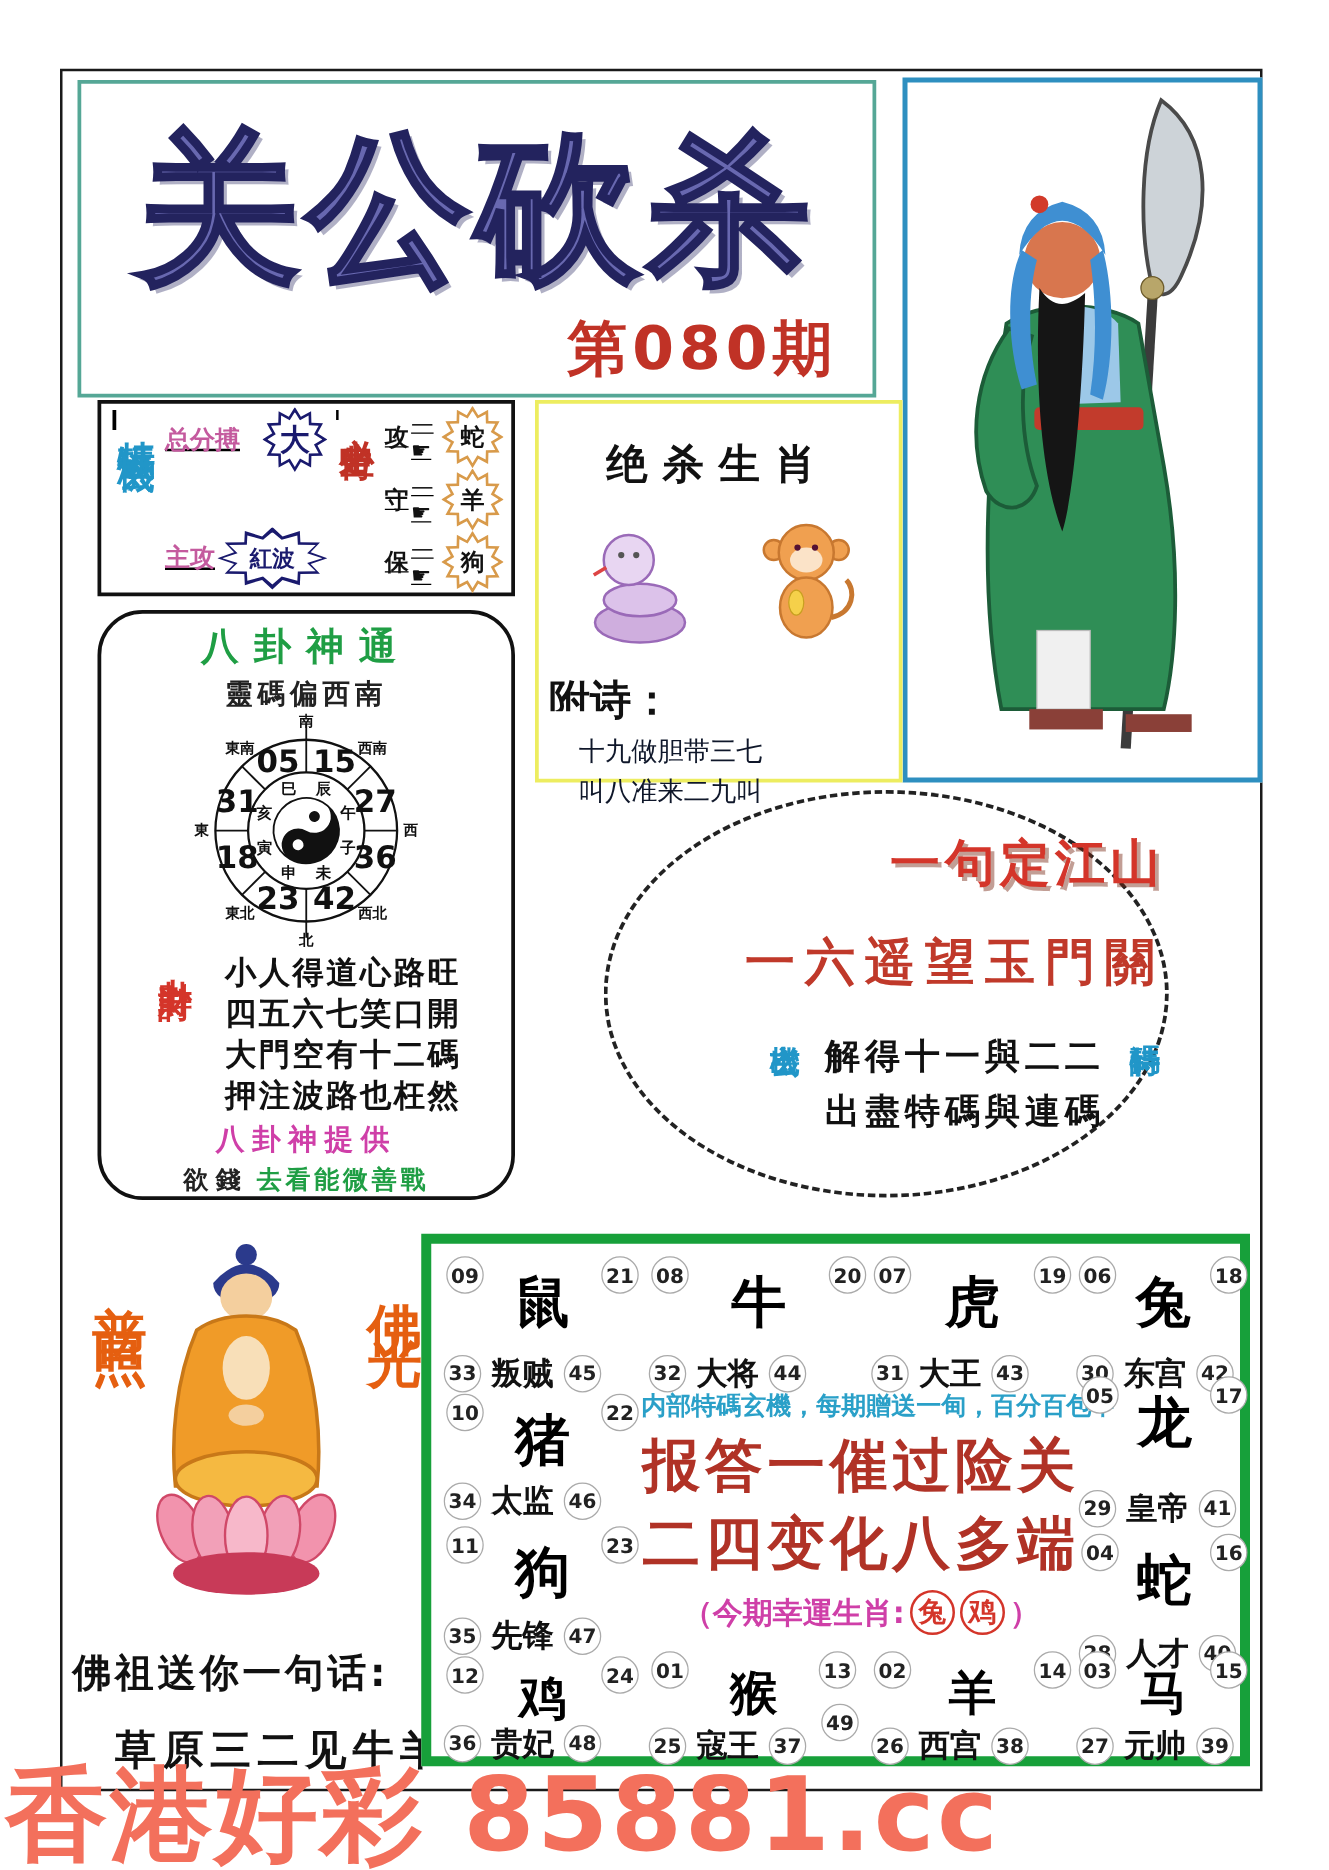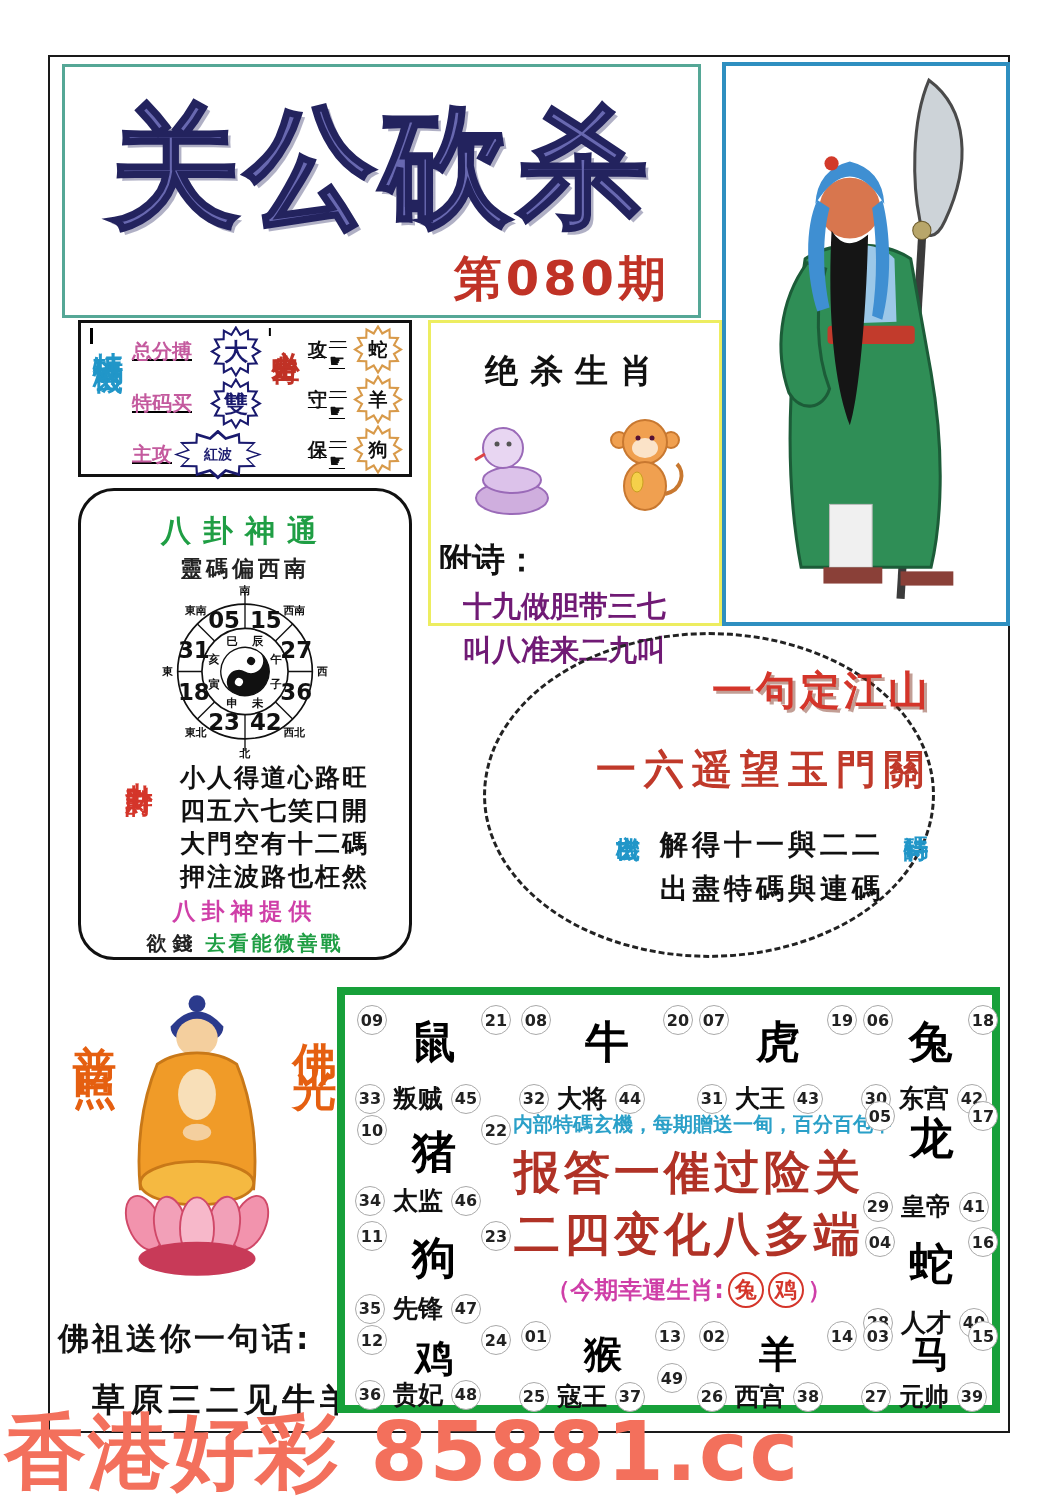--- a/index.html
+++ b/index.html
@@ -33,35 +33,35 @@
 
   .burst{position:relative;flex:none;
      clip-path:polygon(50% 0%,59.3% 15.2%,75% 6.7%,75.5% 24.5%,93.3% 25%,84.8% 40.7%,100% 50%,84.8% 59.3%,93.3% 75%,75.5% 75.5%,75% 93.3%,59.3% 84.8%,50% 100%,40.7% 84.8%,25% 93.3%,24.5% 75.5%,6.7% 75%,15.2% 59.3%,0% 50%,15.2% 40.7%,6.7% 25%,24.5% 24.5%,25% 6.7%,40.7% 15.2%);}
   .burst .in{position:absolute;inset:4px;background:#fff;
      clip-path:polygon(50% 0%,59.3% 15.2%,75% 6.7%,75.5% 24.5%,93.3% 25%,84.8% 40.7%,100% 50%,84.8% 59.3%,93.3% 75%,75.5% 75.5%,75% 93.3%,59.3% 84.8%,50% 100%,40.7% 84.8%,25% 93.3%,24.5% 75.5%,6.7% 75%,15.2% 59.3%,0% 50%,15.2% 40.7%,6.7% 25%,24.5% 24.5%,25% 6.7%,40.7% 15.2%);}
   .burst .tx{position:absolute;inset:0;display:flex;align-items:center;justify-content:center;
      font-weight:bold;color:#1a1a6e;}
   .burst.navy{background:#1a1a6e;width:52px;height:52px;}
   .burst.navy .tx{font-size:24px;}
   .burst.wide{background:#1a1a6e;width:88px;height:50px;}
-  .burst.wide .tx{font-size:14px;}
+  .burst.wide .tx{font-size:18px;}
   .burst.orange{background:#d89a4a;width:50px;height:50px;}
   .burst.orange .tx{font-size:19px;color:#111;}
 
   
   .juesha-box{position:absolute;left:428px;top:320px;width:288px;height:300px;border:3px solid #eded60;background:#fff;}
   .juesha-title{margin-top:26px;text-align:center;font-size:33px;font-weight:bold;color:#111;letter-spacing:12px;}
   .juesha-animals{display:flex;justify-content:center;gap:36px;margin-top:12px;height:118px;align-items:center;}
   .fushi-label{margin:14px 0 0 8px;font-size:33px;font-weight:bold;color:#111;}
-  .fushi-line{margin:4px 0 0 32px;font-size:29px;font-weight:bold;color:#701a75;white-space:nowrap;}
+  .fushi-line{margin:4px 0 0 32px;font-size:21px;font-weight:normal;color:#0f172a;white-space:nowrap;}
   .patch{position:absolute;left:2px;top:246px;width:58px;height:20px;background:#fff;}
 
   
   .bagua-box{position:absolute;left:78px;top:488px;width:334px;height:472px;border:3px solid #111;border-radius:36px;
-      background:#fff;display:flex;flex-direction:column;align-items:center;box-sizing:border-box;padding-top:20px;overflow:hidden;}
+      background:#fff;display:flex;flex-direction:column;align-items:center;box-sizing:border-box;padding-top:6px;overflow:hidden;}
   .bagua-title{font-size:30px;font-weight:bold;color:#1f9e44;letter-spacing:12px;}
   .bagua-sub{font-size:22px;font-weight:bold;color:#222;letter-spacing:4px;margin-top:2px;}
   .gua-poem{display:flex;align-items:center;gap:23px;margin-top:2px;}
   .gua-head{font-size:27px;font-weight:bold;color:#d4352a;height:132px;letter-spacing:2px;}
   .gua-lines div{font-size:25px;font-weight:bold;color:#111;line-height:33px;white-space:nowrap;letter-spacing:2px;}
   .provider{font-size:23px;font-weight:bold;color:#cf3fa8;letter-spacing:6px;margin-top:3px;}
   .money-line{font-size:20px;font-weight:bold;margin-top:3px;}
   .money-line .blk{color:#222;letter-spacing:6px;}
   .money-line .grn{color:#1f9e44;letter-spacing:3px;}
 
@@ -137,27 +137,20 @@
   </div>
 
   <div class="teima-box">
     <div class="vtext teima-head">特碼玄機</div>
     <div class="teima-rows">
       <div class="t-row">
         <span class="t-label">总分搏</span>
         <span class="burst navy">
             <span class="in"></span>
             <span class="tx">大</span>
-          </span>
-      </div>
-      <div class="t-row">
-        <span class="t-label">特码买</span>
-        <span class="burst navy">
-            <span class="in"></span>
-            <span class="tx">雙</span>
           </span>
       </div>
       <div class="t-row">
         <span class="t-label">主攻</span>
         <span class="burst wide">
             <span class="in"></span>
             <span class="tx">紅波</span>
           </span>
       </div>
     </div>

